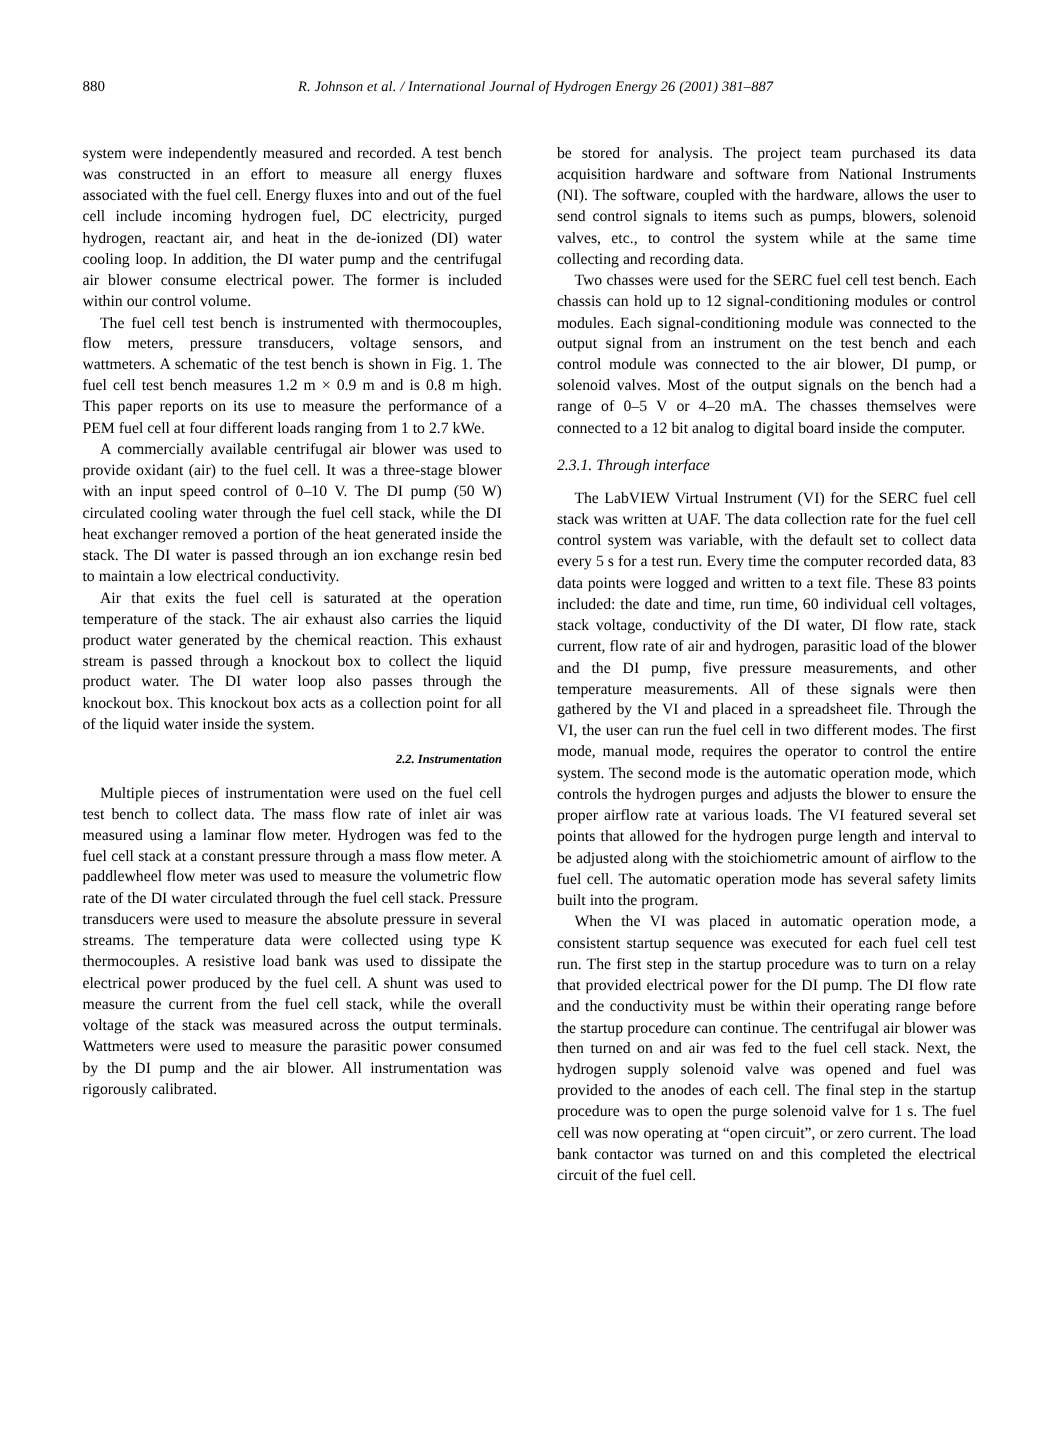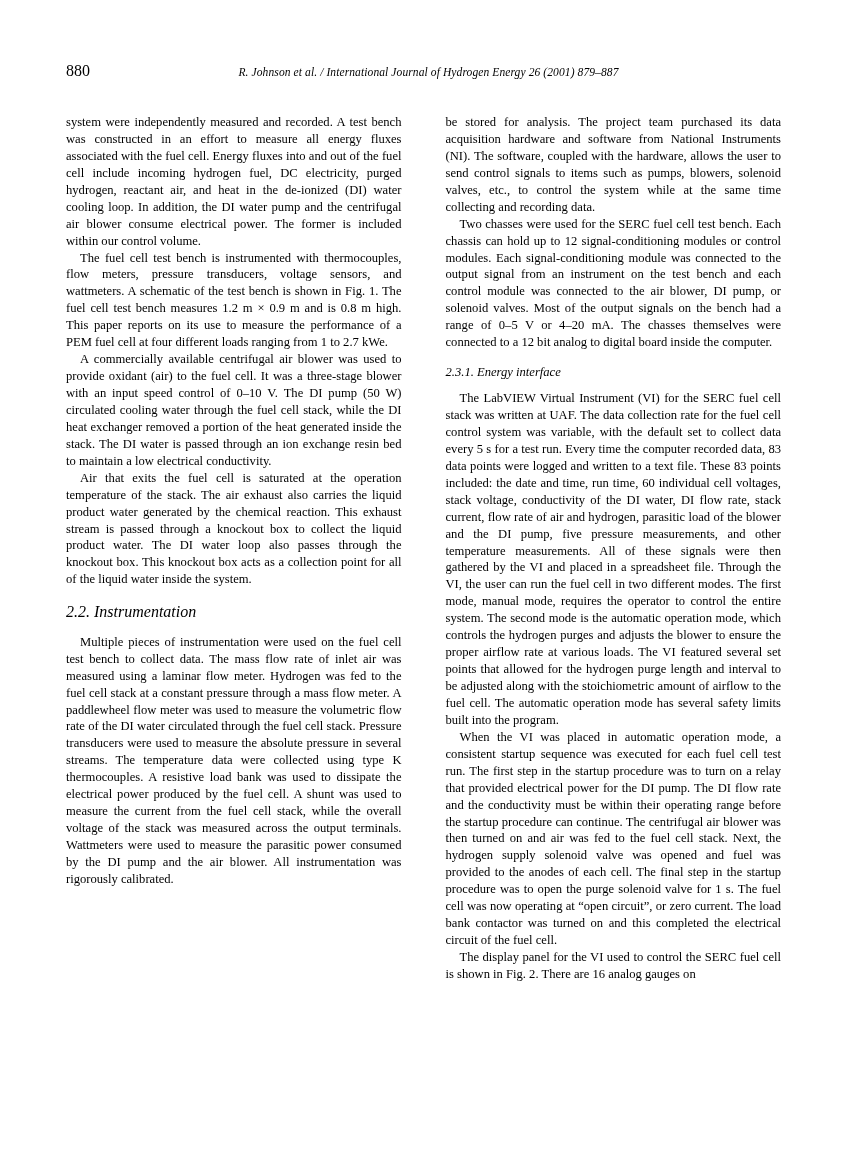--- a/index.html
+++ b/index.html
@@ -25,21 +25,21 @@
   }
   .running-head {
     display: flex;
     align-items: baseline;
     font-size: 11.5px;
     margin-bottom: 36px;
     height: 16px;
   }
   .folio {
     font-family: "Liberation Serif", serif;
-    font-size: 16px;
+    font-size: 12px;
     width: 70px;
     text-align: left;
   }
   .head-title {
     flex: 1;
     text-align: center;
     font-style: italic;
     font-size: 11.5px;
     letter-spacing: 0.1px;
     padding-right: 60px;
@@ -58,63 +58,62 @@
     hyphens: auto;
   }
   p {
     margin: 0;
     text-indent: 14px;
   }
   p.noindent {
     text-indent: 0;
   }
   h3.section {
-    font-size: 16px;
+    font-size: 10px;
     font-style: italic;
-    font-weight: normal;
+    font-weight: bold;
     margin: 13px 0 11px 0;
-    text-align: left;
+    text-align: right;
     text-indent: 0;
   }
   h4.subsection {
     font-size: 12.6px;
     font-style: italic;
     font-weight: normal;
     margin: 13px 0 9px 0;
     text-align: left;
     text-indent: 0;
   }
 </style>
 </head>
 <body>
 
 <div class="page">
 
   <div class="running-head">
     <span class="folio">880</span>
-    <span class="head-title">R. Johnson et al. / International Journal of Hydrogen Energy 26 (2001) 879–887</span>
+    <span class="head-title">R. Johnson et al. / International Journal of Hydrogen Energy 26 (2001) 381–887</span>
   </div>
 
   <div class="columns">
 
     <div class="col">
       <p class="noindent">system were independently measured and recorded. A test bench was constructed in an effort to measure all energy fluxes associated with the fuel cell. Energy fluxes into and out of the fuel cell include incoming hydrogen fuel, DC electricity, purged hydrogen, reactant air, and heat in the de-ionized (DI) water cooling loop. In addition, the DI water pump and the centrifugal air blower consume electrical power. The former is included within our control volume.</p>
       <p>The fuel cell test bench is instrumented with thermocouples, flow meters, pressure transducers, voltage sensors, and wattmeters. A schematic of the test bench is shown in Fig. 1. The fuel cell test bench measures 1.2 m × 0.9 m and is 0.8 m high. This paper reports on its use to measure the performance of a PEM fuel cell at four different loads ranging from 1 to 2.7 kWe.</p>
       <p>A commercially available centrifugal air blower was used to provide oxidant (air) to the fuel cell. It was a three-stage blower with an input speed control of 0–10 V. The DI pump (50 W) circulated cooling water through the fuel cell stack, while the DI heat exchanger removed a portion of the heat generated inside the stack. The DI water is passed through an ion exchange resin bed to maintain a low electrical conductivity.</p>
       <p>Air that exits the fuel cell is saturated at the operation temperature of the stack. The air exhaust also carries the liquid product water generated by the chemical reaction. This exhaust stream is passed through a knockout box to collect the liquid product water. The DI water loop also passes through the knockout box. This knockout box acts as a collection point for all of the liquid water inside the system.</p>
 
       <h3 class="section">2.2. Instrumentation</h3>
       <p>Multiple pieces of instrumentation were used on the fuel cell test bench to collect data. The mass flow rate of inlet air was measured using a laminar flow meter. Hydrogen was fed to the fuel cell stack at a constant pressure through a mass flow meter. A paddlewheel flow meter was used to measure the volumetric flow rate of the DI water circulated through the fuel cell stack. Pressure transducers were used to measure the absolute pressure in several streams. The temperature data were collected using type K thermocouples. A resistive load bank was used to dissipate the electrical power produced by the fuel cell. A shunt was used to measure the current from the fuel cell stack, while the overall voltage of the stack was measured across the output terminals. Wattmeters were used to measure the parasitic power consumed by the DI pump and the air blower. All instrumentation was rigorously calibrated.</p>
 
     </div>
 
     <div class="col">
       <p class="noindent">be stored for analysis. The project team purchased its data acquisition hardware and software from National Instruments (NI). The software, coupled with the hardware, allows the user to send control signals to items such as pumps, blowers, solenoid valves, etc., to control the system while at the same time collecting and recording data.</p>
       <p>Two chasses were used for the SERC fuel cell test bench. Each chassis can hold up to 12 signal-conditioning modules or control modules. Each signal-conditioning module was connected to the output signal from an instrument on the test bench and each control module was connected to the air blower, DI pump, or solenoid valves. Most of the output signals on the bench had a range of 0–5 V or 4–20 mA. The chasses themselves were connected to a 12 bit analog to digital board inside the computer.</p>
 
-      <h4 class="subsection">2.3.1. Energy interface</h4>
+      <h4 class="subsection">2.3.1. Through interface</h4>
       <p>The LabVIEW Virtual Instrument (VI) for the SERC fuel cell stack was written at UAF. The data collection rate for the fuel cell control system was variable, with the default set to collect data every 5 s for a test run. Every time the computer recorded data, 83 data points were logged and written to a text file. These 83 points included: the date and time, run time, 60 individual cell voltages, stack voltage, conductivity of the DI water, DI flow rate, stack current, flow rate of air and hydrogen, parasitic load of the blower and the DI pump, five pressure measurements, and other temperature measurements. All of these signals were then gathered by the VI and placed in a spreadsheet file. Through the VI, the user can run the fuel cell in two different modes. The first mode, manual mode, requires the operator to control the entire system. The second mode is the automatic operation mode, which controls the hydrogen purges and adjusts the blower to ensure the proper airflow rate at various loads. The VI featured several set points that allowed for the hydrogen purge length and interval to be adjusted along with the stoichiometric amount of airflow to the fuel cell. The automatic operation mode has several safety limits built into the program.</p>
       <p>When the VI was placed in automatic operation mode, a consistent startup sequence was executed for each fuel cell test run. The first step in the startup procedure was to turn on a relay that provided electrical power for the DI pump. The DI flow rate and the conductivity must be within their operating range before the startup procedure can continue. The centrifugal air blower was then turned on and air was fed to the fuel cell stack. Next, the hydrogen supply solenoid valve was opened and fuel was provided to the anodes of each cell. The final step in the startup procedure was to open the purge solenoid valve for 1 s. The fuel cell was now operating at “open circuit”, or zero current. The load bank contactor was turned on and this completed the electrical circuit of the fuel cell.</p>
-      <p>The display panel for the VI used to control the SERC fuel cell is shown in Fig. 2. There are 16 analog gauges on</p>
     </div>
 
   </div>
 </div>
 
 </body></html>

